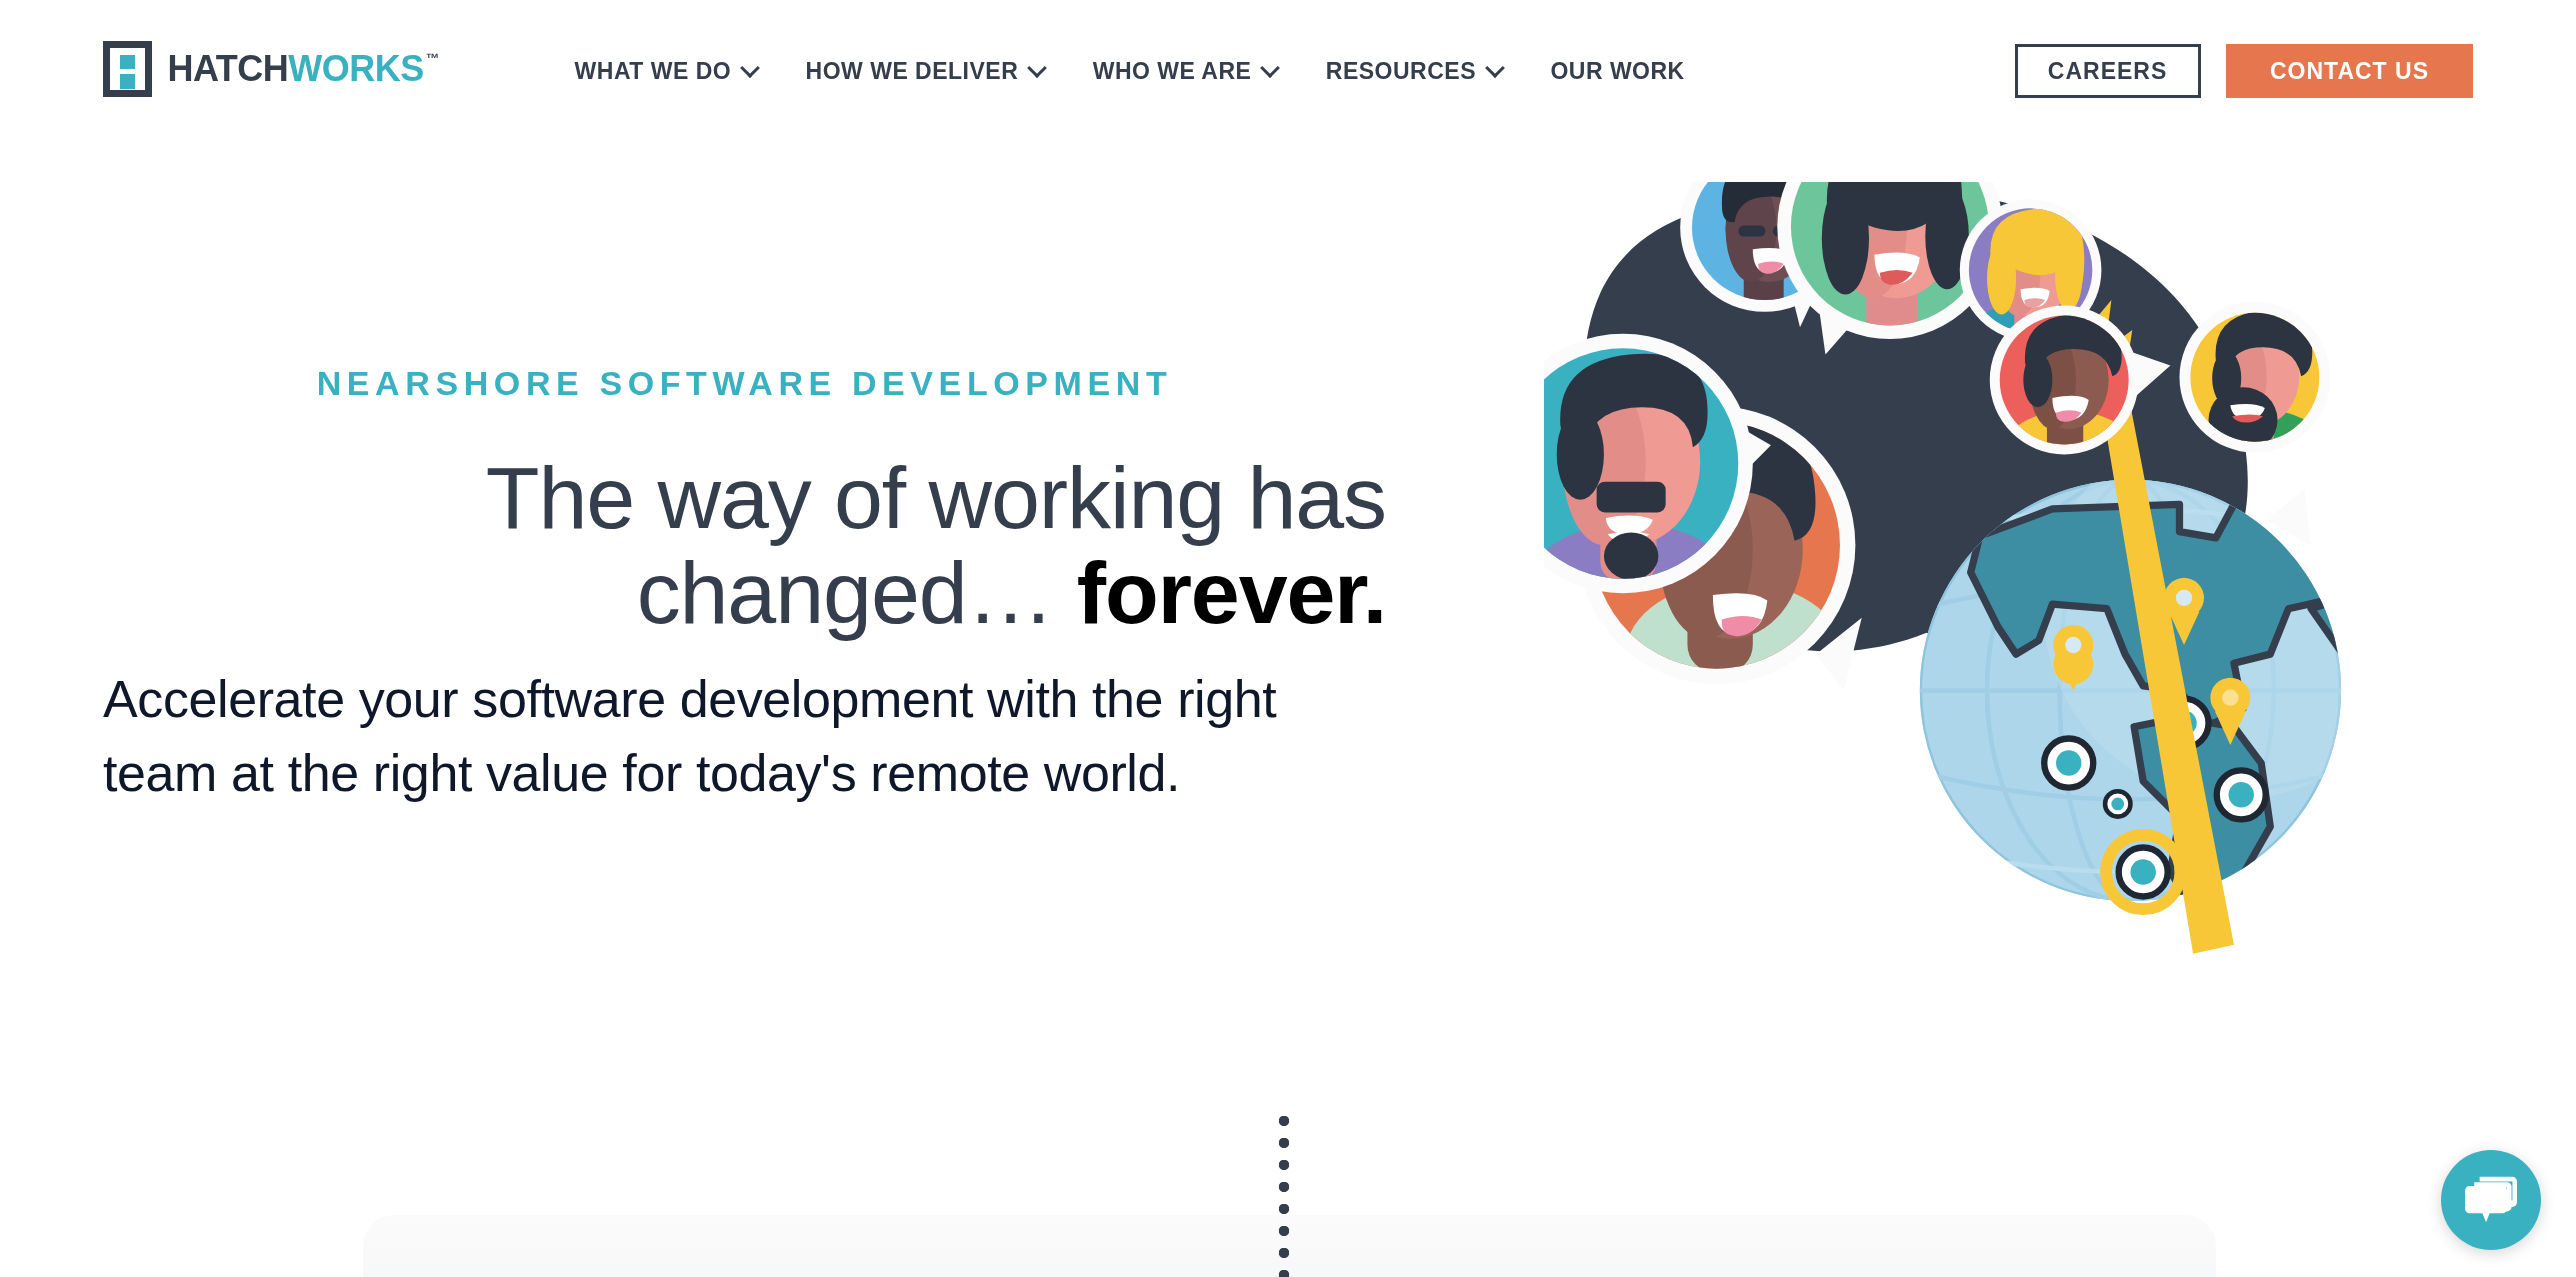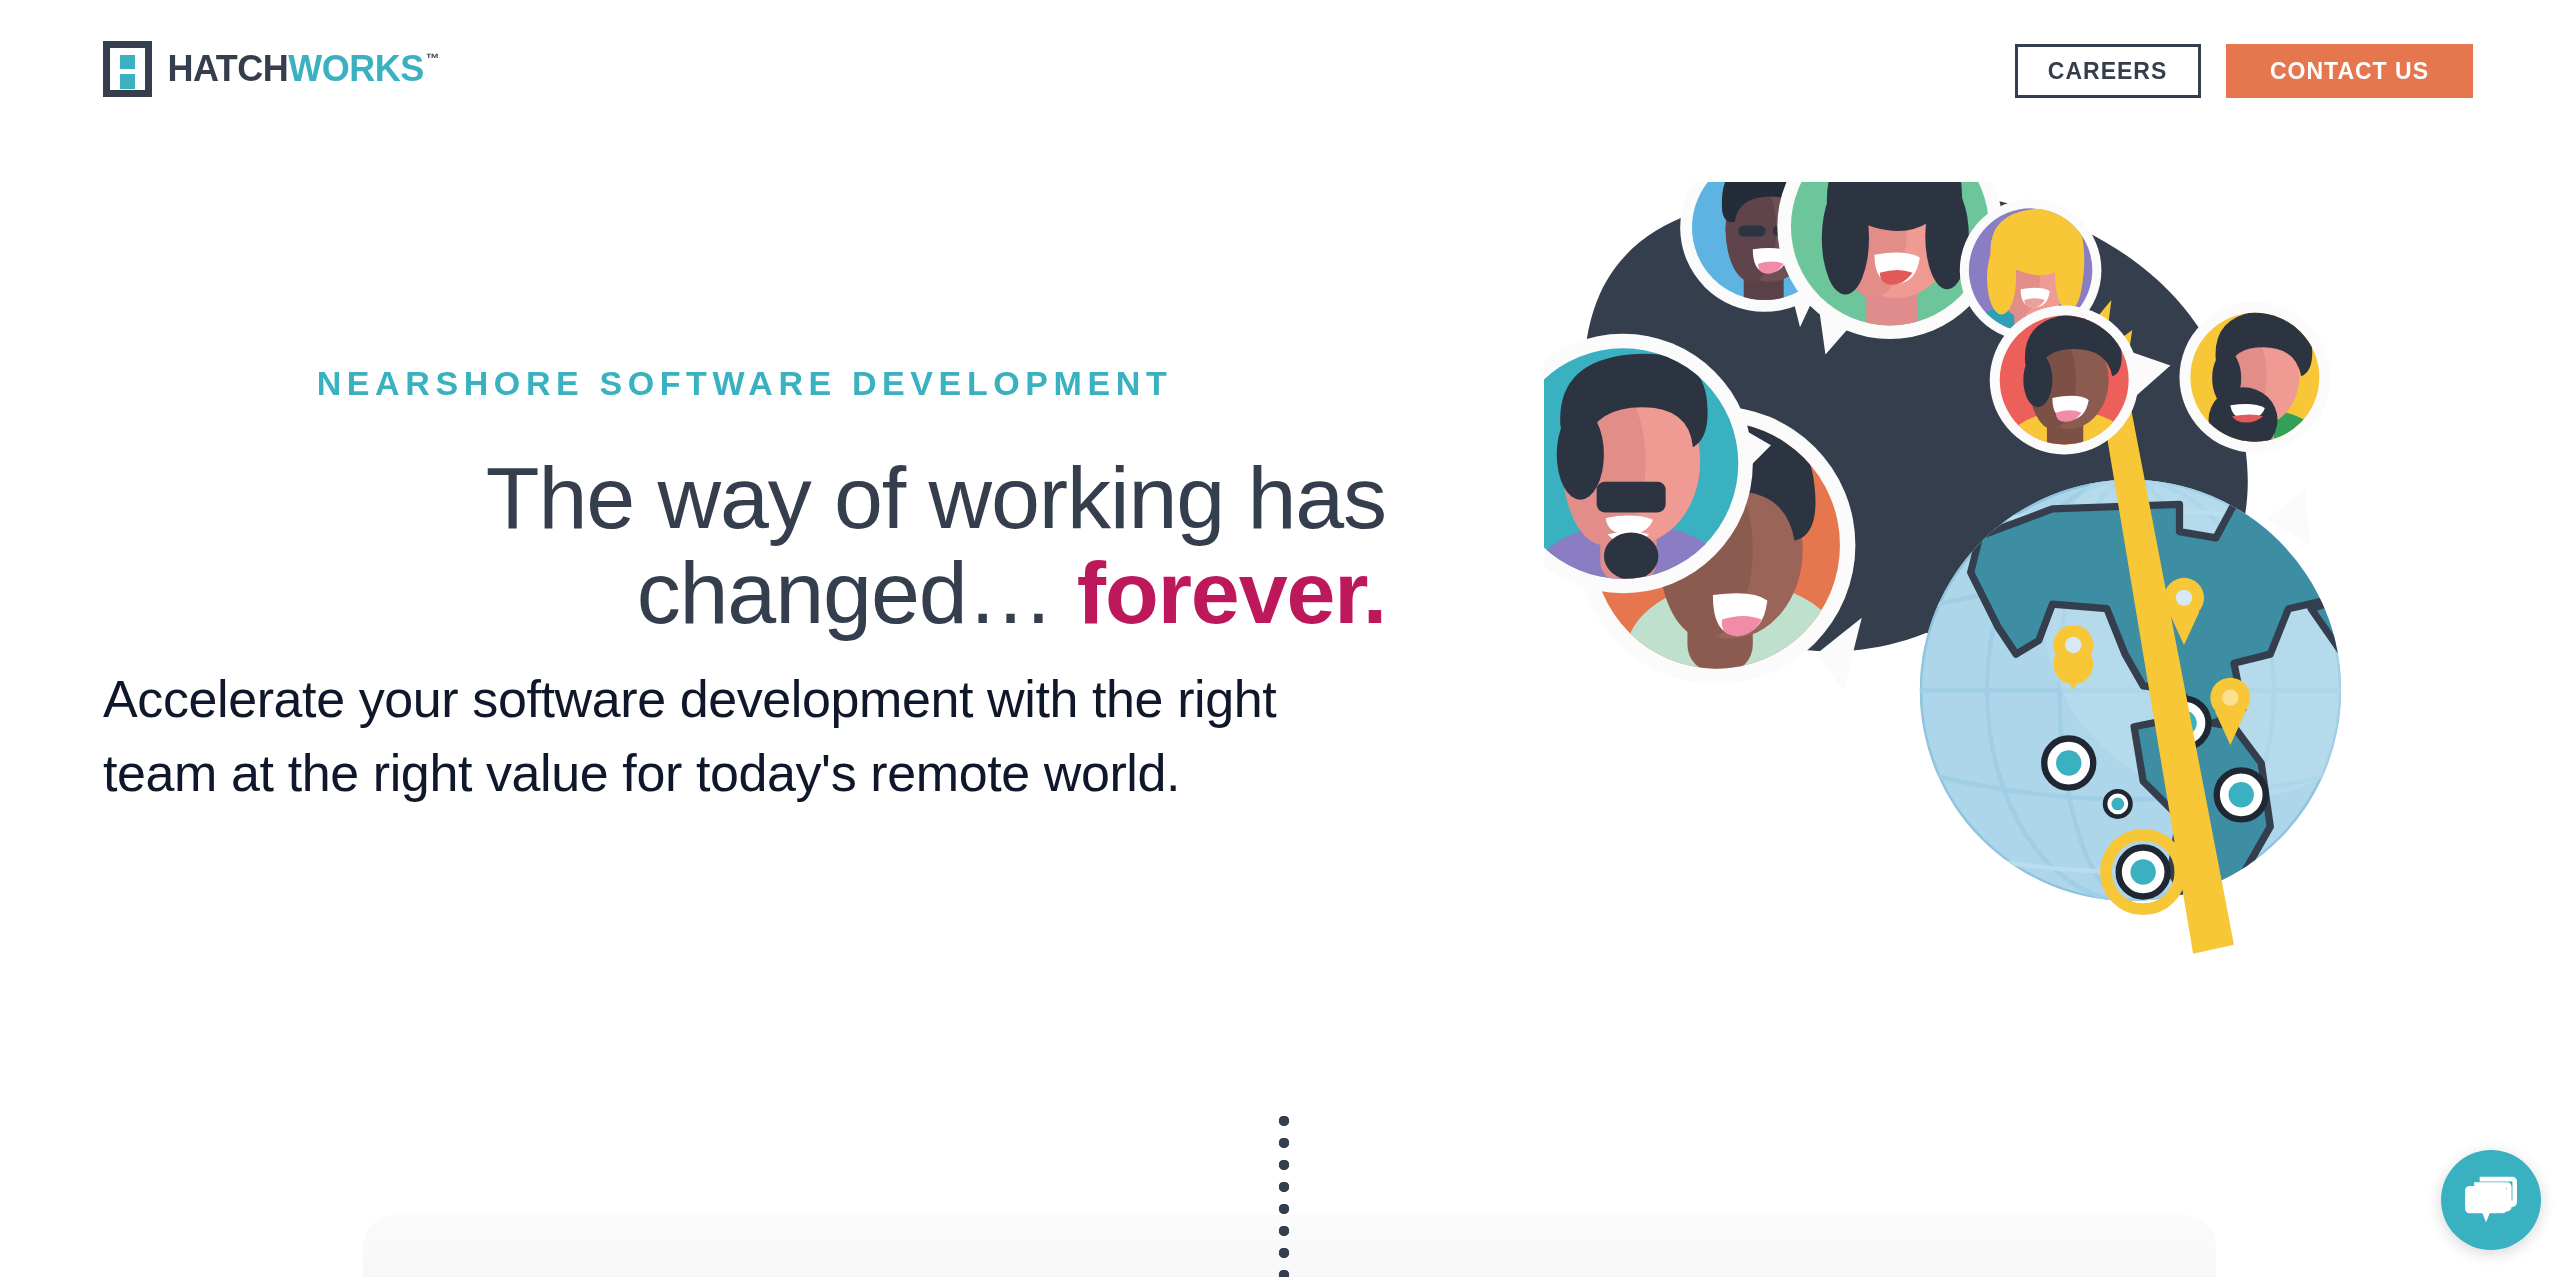--- a/index.html
+++ b/index.html
@@ -66,21 +66,21 @@
     text-align:right;
   }
   .eyebrow{
     color:#3ab1c0; font-size:34px; font-weight:700; letter-spacing:5.6px;
     text-transform:uppercase; text-align:center; line-height:1.2;
   }
   .headline{
     margin-top:46px; font-size:88px; line-height:1.08; font-weight:400;
     color:#353e4c; letter-spacing:-1.1px; text-align:right;
   }
-  .headline .accent{ color:#be185d; font-weight:700; }
+  .headline .accent{ color:#000000; font-weight:700; }
   .subhead{
     margin-top:23px; font-size:52px; line-height:1.42; font-weight:300;
     color:#0f172a; text-align:left; letter-spacing:-0.4px;
   }
 
   
   .dotted{
     position:absolute; left:1278px; top:1115px; width:11.8px; height:162px;
     background-image:radial-gradient(circle at 5.9px 5.9px, #353e4c 5px, rgba(0,0,0,0) 5.4px);
     background-size:11.8px 22px; background-repeat:repeat-y;
@@ -110,20 +110,41 @@
       <span class="logo-mark">
         <span class="br l"></span>
         <span class="br r"></span>
         <span class="sq t"></span>
         <span class="sq b"></span>
       </span>
       <span class="logo-text"><span class="a">HATCH</span><span class="b">WORKS</span></span>
       <span class="logo-tm">™</span>
     </a>
 
+    <nav class="nav">
+      <div class="nav-item">
+        <span>WHAT WE DO</span>
+        <span class="chev"></span>
+      </div>
+      <div class="nav-item">
+        <span>HOW WE DELIVER</span>
+        <span class="chev"></span>
+      </div>
+      <div class="nav-item">
+        <span>WHO WE ARE</span>
+        <span class="chev"></span>
+      </div>
+      <div class="nav-item">
+        <span>RESOURCES</span>
+        <span class="chev"></span>
+      </div>
+      <div class="nav-item">
+        <span>OUR WORK</span>
+      </div>
+    </nav>
 
     <div class="header-actions">
       <div class="btn btn-outline">CAREERS</div>
       <div class="btn btn-primary">CONTACT US</div>
     </div>
   </header>
 
   <section class="hero-text">
     <div class="eyebrow">NEARSHORE SOFTWARE DEVELOPMENT</div>
     <h1 class="headline">

